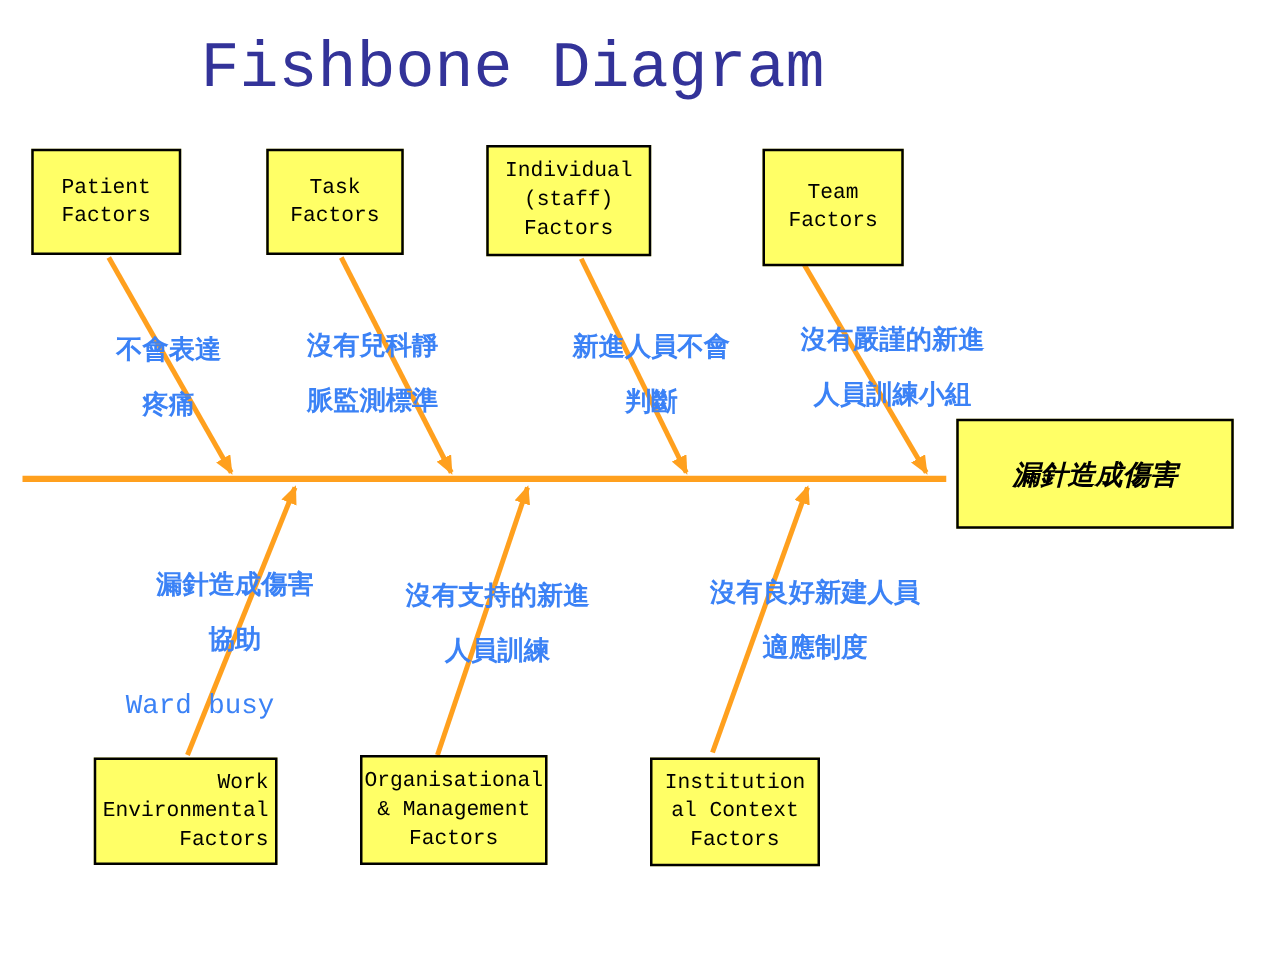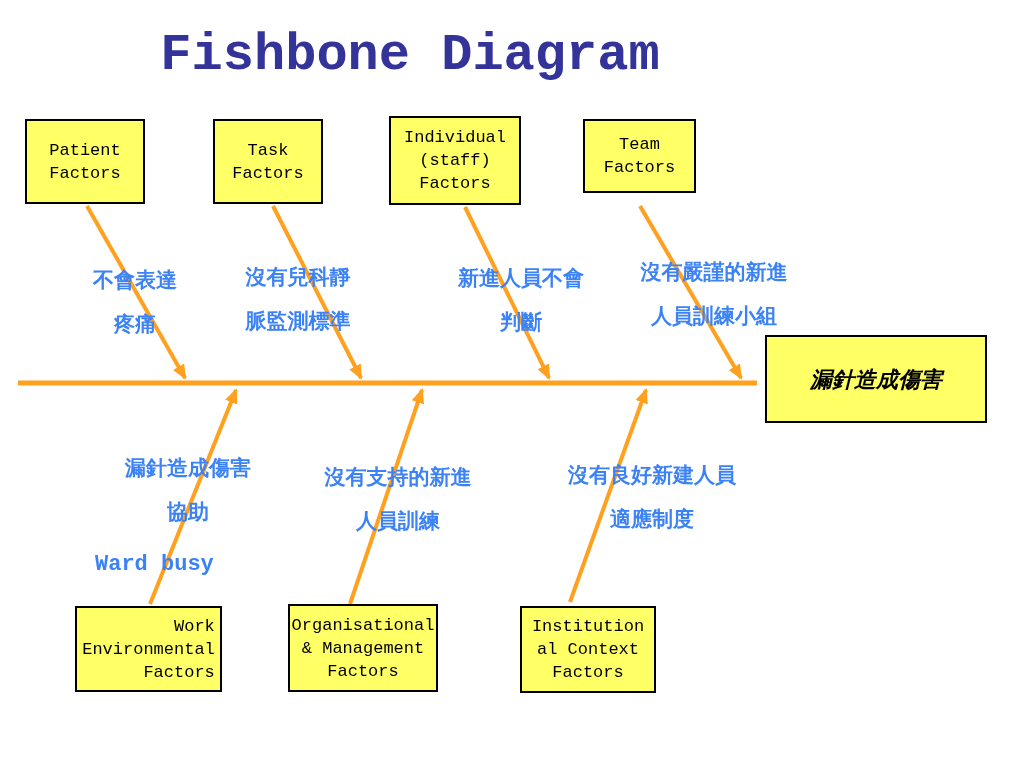--- a/index.html
+++ b/index.html
@@ -9,21 +9,21 @@
     background: #ffffff;
     overflow: hidden;
     font-family: "Liberation Sans", sans-serif;
   }
   #title {
     position: absolute;
     left: 120px; top: 26px; width: 580px;
     text-align: center;
     font-family: "Liberation Mono", "DejaVu Sans Mono", monospace;
     font-size: 52px;
-    font-weight: bold;
+    font-weight: normal;
     color: #333399;
     letter-spacing: 0px;
     white-space: nowrap;
   }
   #bones {
     position: absolute; left: 0; top: 0;
   }
   .box {
     position: absolute;
     background: #FFFF66;
@@ -47,40 +47,40 @@
     white-space: pre-line;
     font-family: "Liberation Sans", sans-serif;
     font-weight: bold;
     font-size: 21px;
     line-height: 44px;
     color: #3b82f6;
   }
   #box-patient      { left: 25px;  top: 119px; width: 120px; height: 85px; }
   #box-task         { left: 213px; top: 119px; width: 110px; height: 85px; }
   #box-individual   { left: 389px; top: 116px; width: 132px; height: 89px; }
-  #box-team         { left: 583px; top: 119px; width: 113px; height: 74px; }
+  #box-team         { left: 610px; top: 119px; width: 113px; height: 94px; }
   #box-effect       { left: 765px; top: 335px; width: 222px; height: 88px; font-style: italic; }
   #box-work         { left: 75px;  top: 606px; width: 147px; height: 86px; text-align: right; }
   #box-org          { left: 288px; top: 604px; width: 150px; height: 88px; }
   #box-inst         { left: 520px; top: 606px; width: 136px; height: 87px; }
   #box-effect .lbl {
     font-family: "Liberation Sans", sans-serif;
     font-weight: bold;
     font-size: 22px;
   }
   #cause-patient    { left: 45px;  top: 258px; width: 180px; }
   #cause-task       { left: 208px; top: 255px; width: 180px; }
   #cause-individual { left: 421px; top: 256px; width: 200px; }
   #cause-team       { left: 604px; top: 250px; width: 220px; }
   #cause-work       { left: 88px;  top: 446px; width: 200px; }
   #cause-ward-busy  {
-    left: 95px; top: 543px; width: 160px;
-    text-align: left;
+    left: 80px; top: 543px; width: 160px;
+    text-align: center;
     font-family: "Liberation Mono", "DejaVu Sans Mono", monospace;
-    font-weight: bold;
+    font-weight: normal;
     font-size: 22px;
     white-space: nowrap;
   }
   #cause-org        { left: 298px; top: 455px; width: 200px; }
   #cause-inst      { left: 532px; top: 453px; width: 240px; }
 </style>
 </head>
 <body>
 
 <div id="title">Fishbone Diagram</div>

